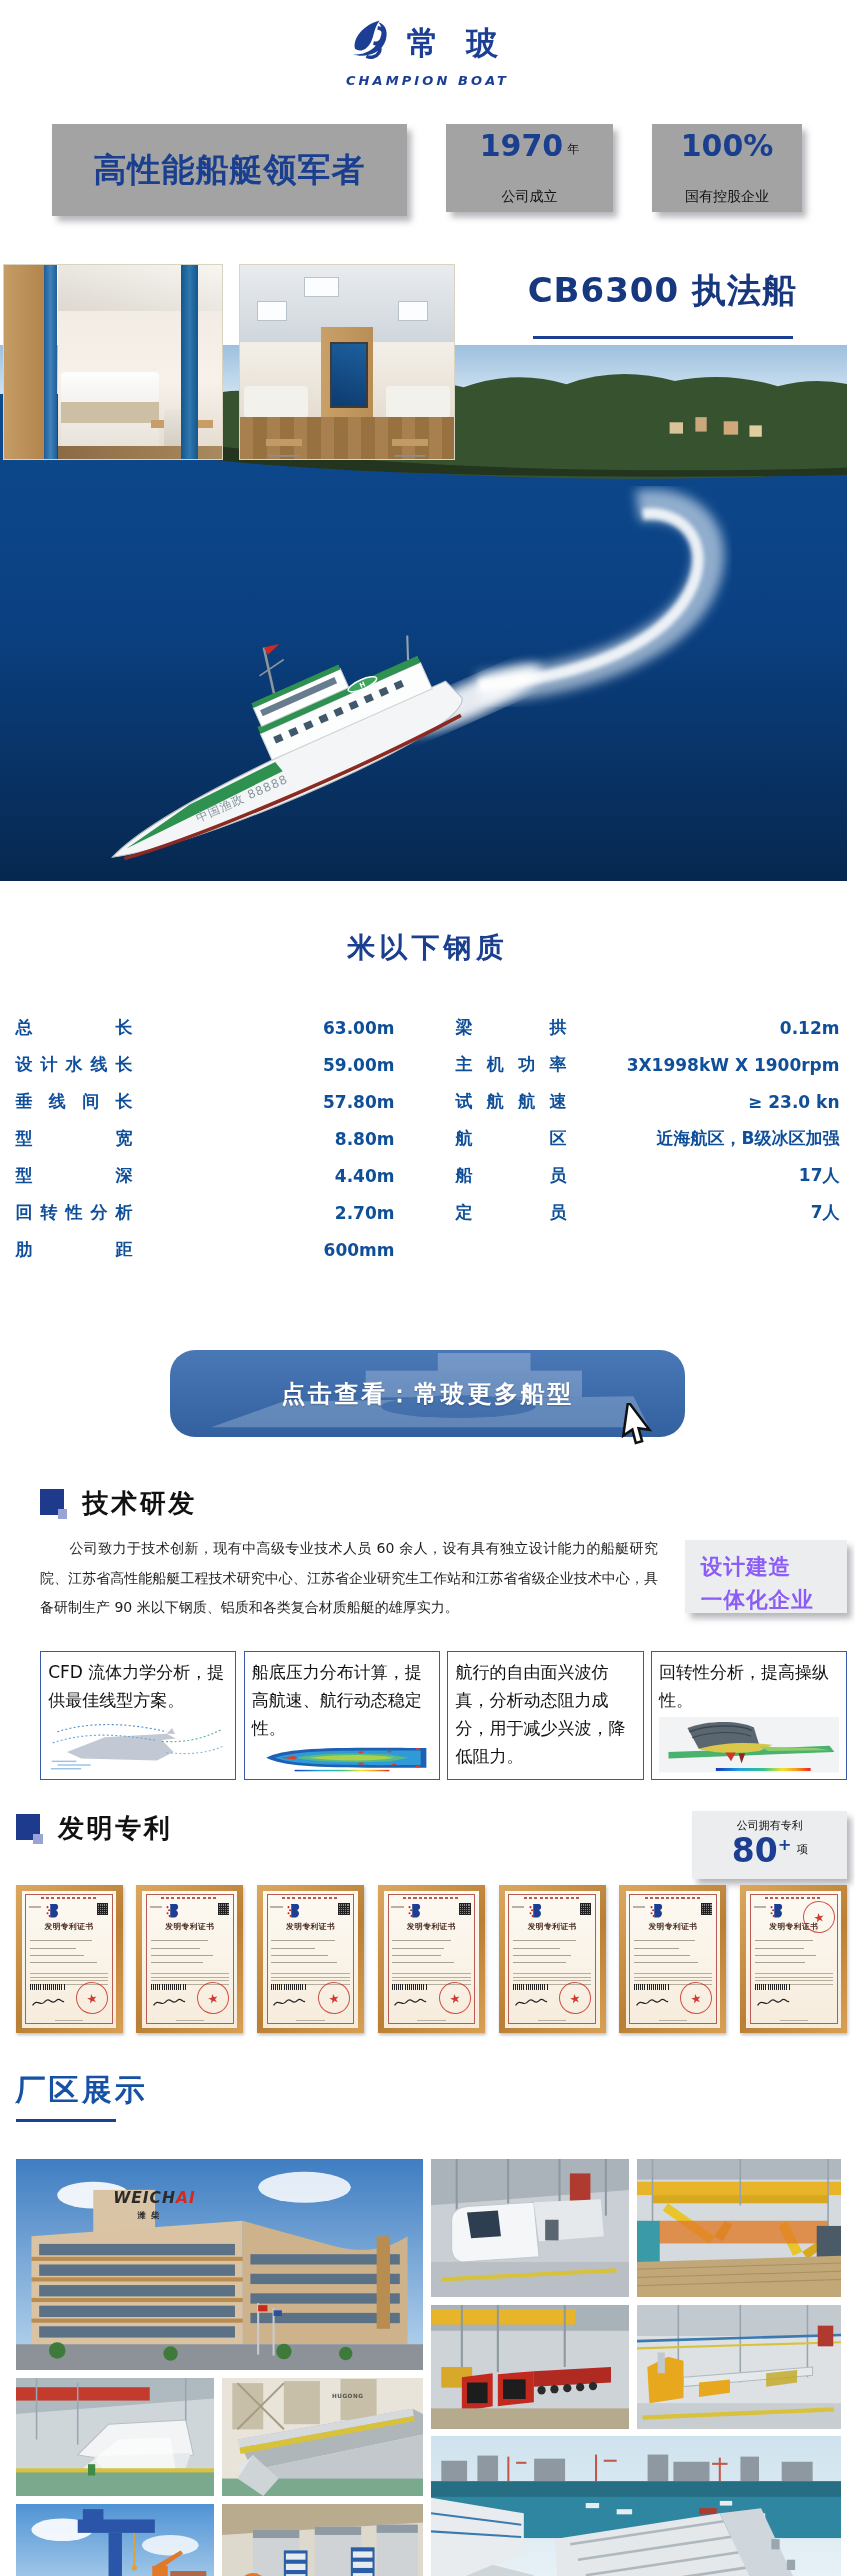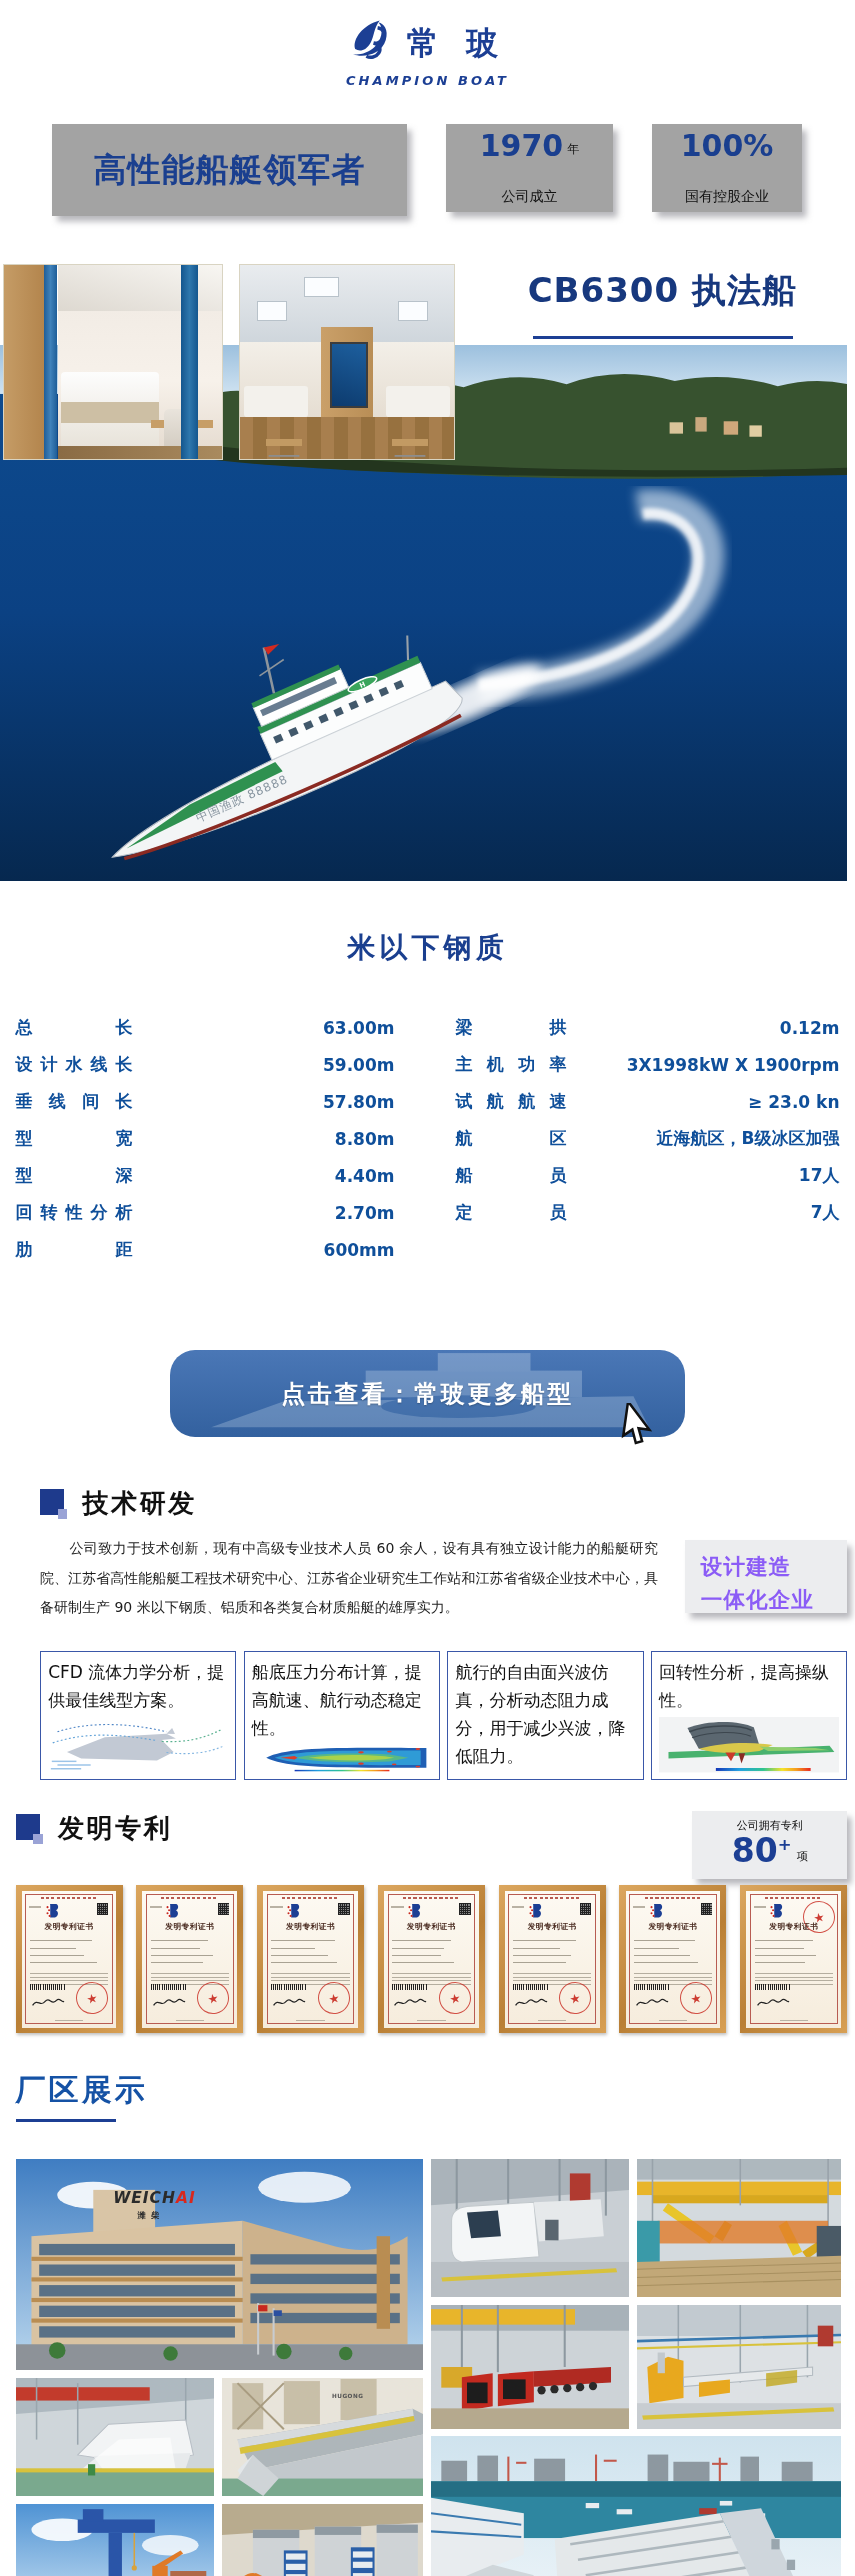--- a/index.html
+++ b/index.html
@@ -97,21 +97,21 @@
   .card-cap{font-size:17px;line-height:1.65;color:#111;}
   .card-art{flex:1;margin-top:3.1px;position:relative;overflow:hidden;}
   .card-art svg{position:absolute;inset:0;width:100%;height:100%;}
   .wm{position:absolute;left:3.1px;top:3.1px;font-size:5.7px;color:#b5c2cc;}
 
   
   .patents{margin-top:31px;}
   .pt-headrow{display:flex;align-items:flex-start;}
   .pt-box{margin-left:auto;width:155px;height:68px;text-align:center;padding-top:7.2px;box-sizing:border-box;}
   .pt-box .lbl{font-size:11px;color:#111;}
-  .pt-valrow{display:flex;align-items:flex-end;justify-content:center;margin-top:1px;}
+  .pt-valrow{display:flex;align-items:center;justify-content:center;margin-top:1px;}
   .pt-val{font-size:33px;font-weight:bold;color:#1c3f94;line-height:1;}
   .pt-plus{font-size:16.5px;font-weight:bold;color:#1c3f94;margin-bottom:13.4px;}
   .pt-unit{font-size:11.3px;color:#111;margin-left:5.2px;margin-bottom:3.1px;}
   .certs{display:flex;justify-content:space-between;margin-top:6.2px;}
   .cert{width:107px;height:148px;background:linear-gradient(135deg,#dca75f,#b97f35 55%,#d8a055);padding:5.7px 6.2px;box-sizing:border-box;box-shadow:1px 2.1px 3.1px rgba(0,0,0,.25);}
   .paper{position:relative;width:100%;height:100%;background:linear-gradient(180deg,#fdfaf3,#f6ecdc);overflow:hidden;}
   .paper-border{position:absolute;inset:3.6px;border:0.5px solid #b85c52;}
   .cert-orn{position:absolute;left:20%;top:5.7px;width:60%;height:2.1px;background:repeating-linear-gradient(90deg,#b85c52 0,#b85c52 3.1px,transparent 3.1px,transparent 5.2px);}
   .cert-logo{position:absolute;left:24px;top:12.4px;width:13.4px;height:15.5px;}
   .cert-qr{position:absolute;right:8.2px;top:12.4px;width:11.3px;height:11.3px;background:

